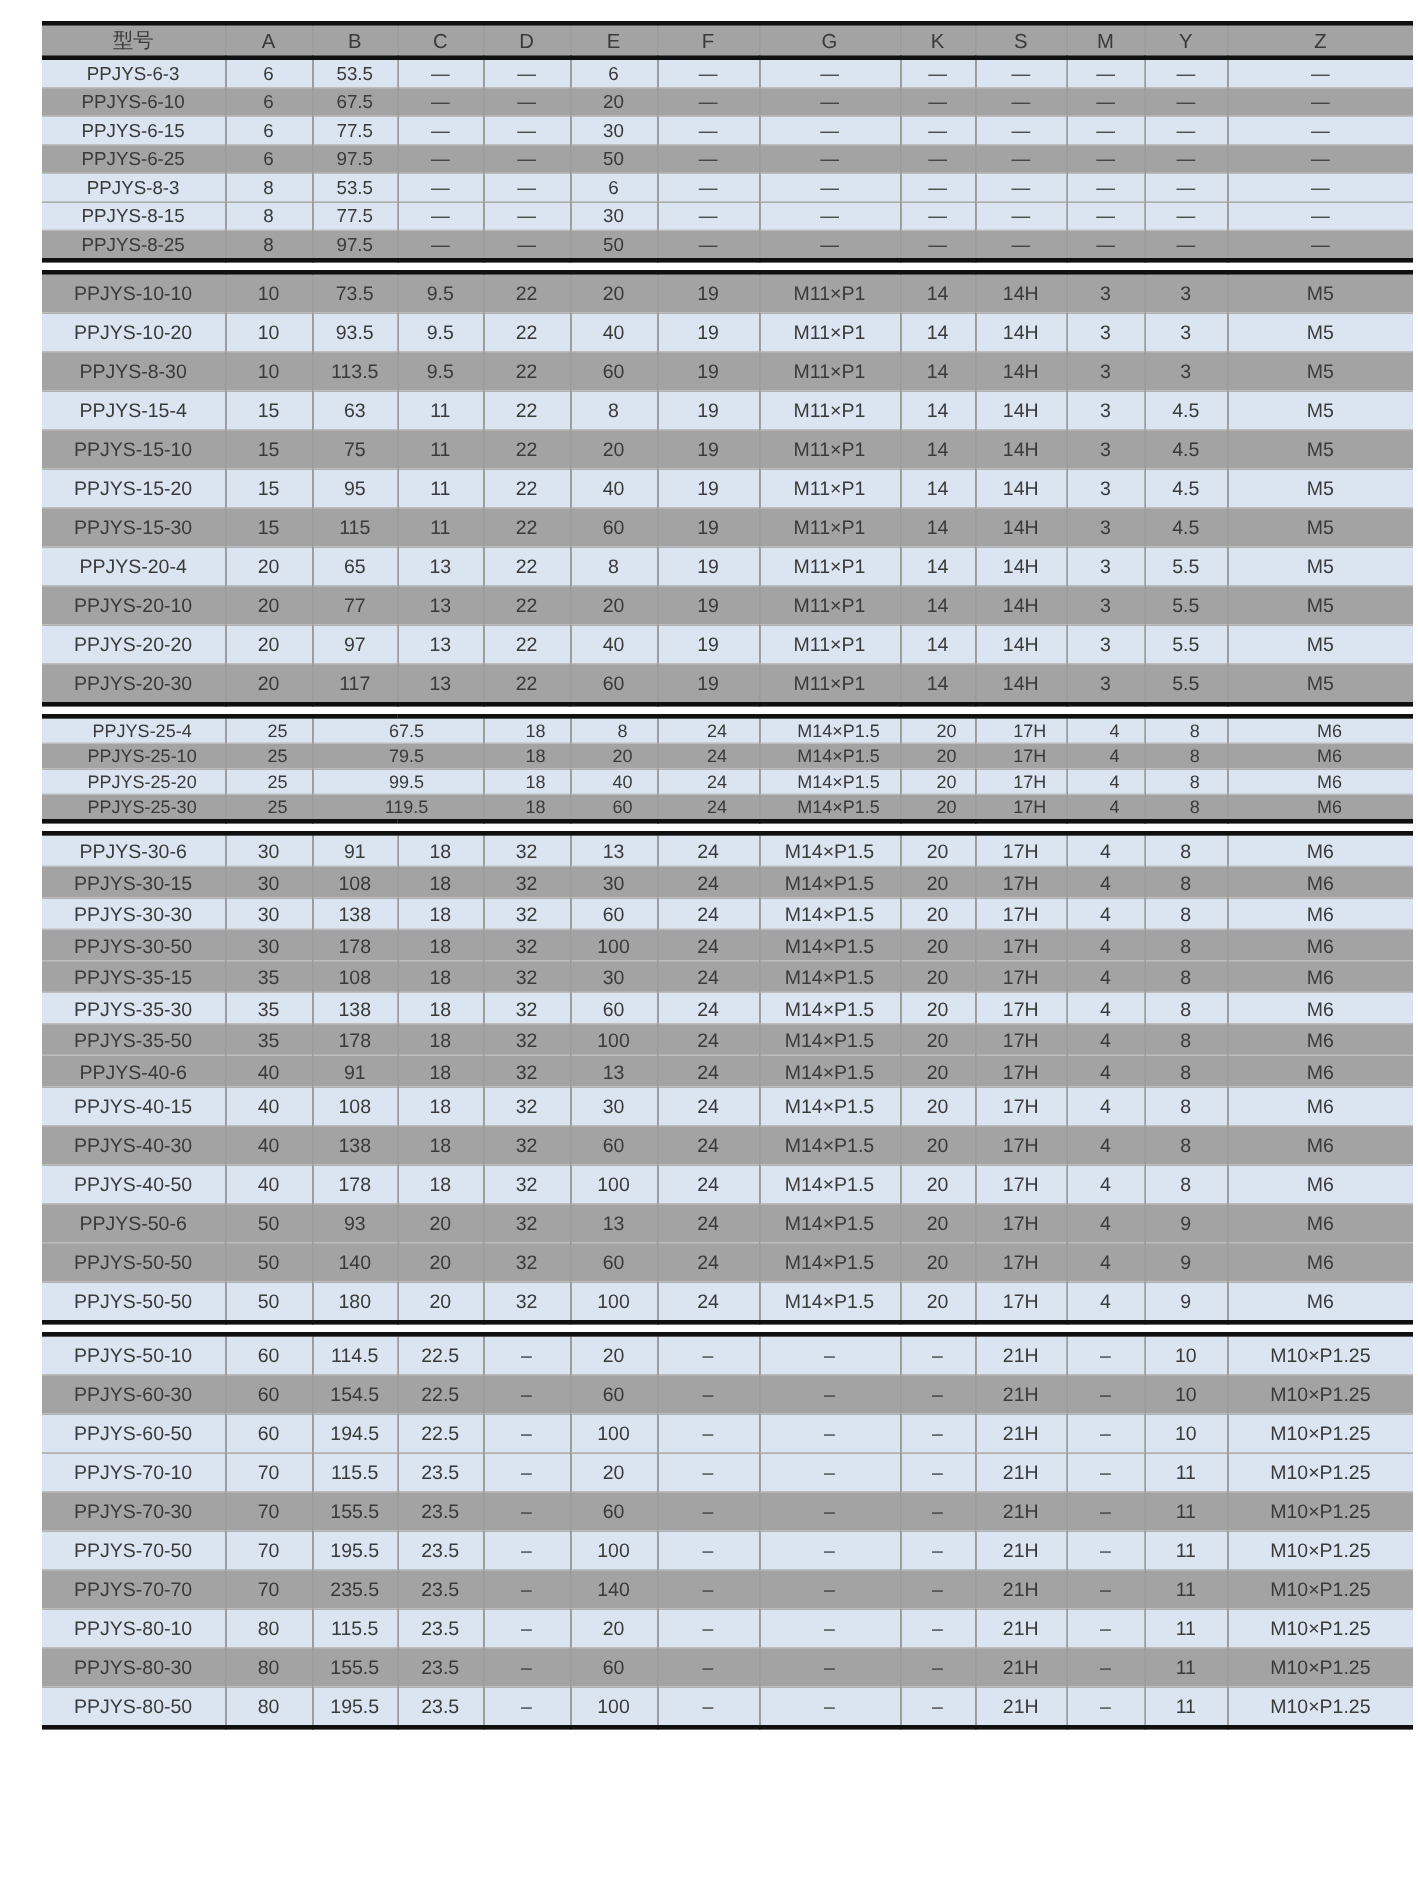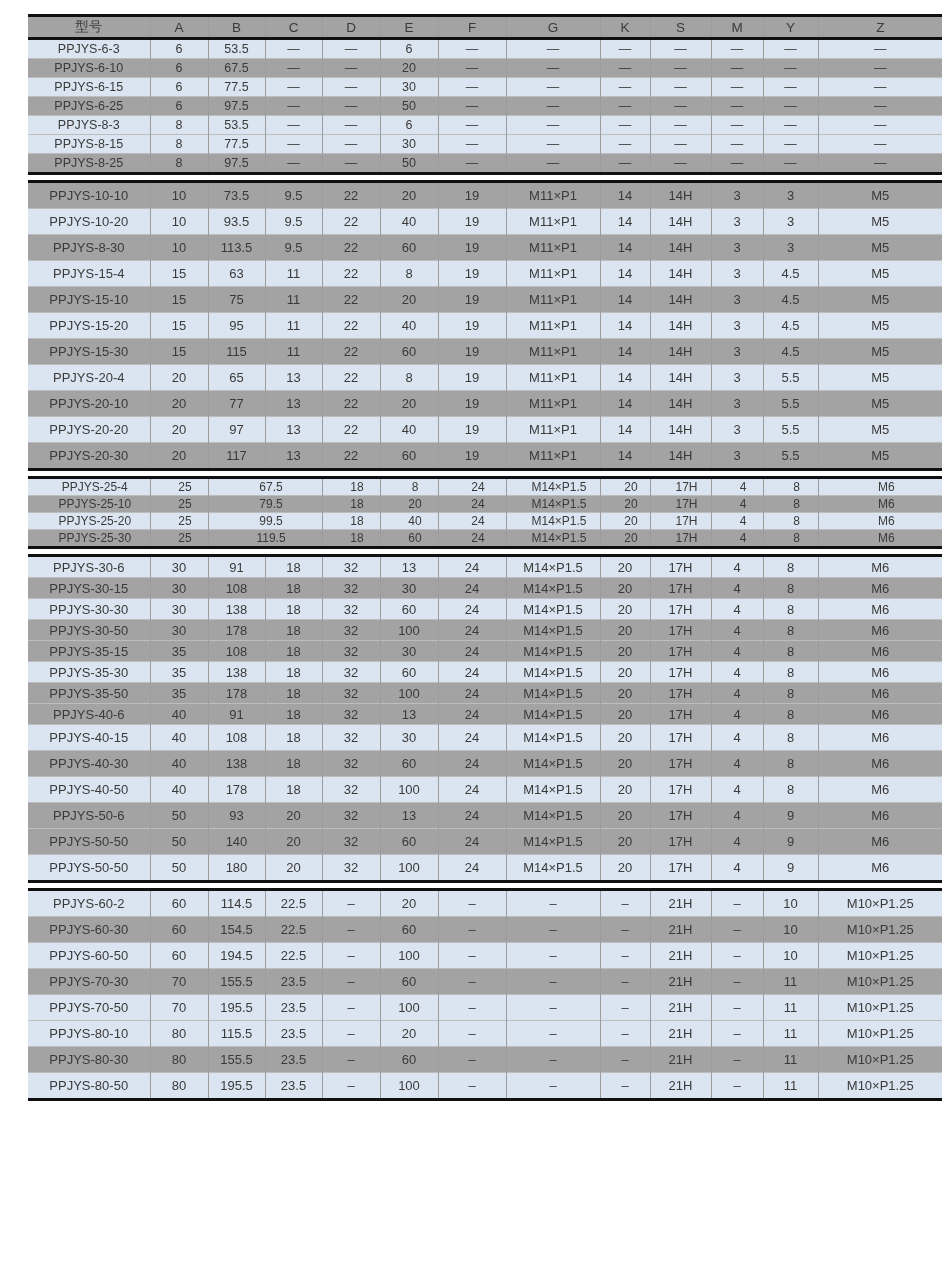--- a/index.html
+++ b/index.html
@@ -739,21 +739,21 @@
         <col style="width: 68px;">
         <col style="width: 94px;">
         <col style="width: 50px;">
         <col style="width: 61px;">
         <col style="width: 52px;">
         <col style="width: 55px;">
         <col style="width: 124px;">
       </colgroup>
     <tbody>
         <tr class="shaded">
-          <td>PPJYS-60-2</td>
+          <td>PPJYS-50-10</td>
           <td>60</td>
           <td>114.5</td>
           <td>22.5</td>
           <td>–</td>
           <td>20</td>
           <td>–</td>
           <td>–</td>
           <td>–</td>
           <td>21H</td>
           <td>–</td>
@@ -781,20 +781,35 @@
           <td>194.5</td>
           <td>22.5</td>
           <td>–</td>
           <td>100</td>
           <td>–</td>
           <td>–</td>
           <td>–</td>
           <td>21H</td>
           <td>–</td>
           <td>10</td>
+          <td>M10×P1.25</td>
+        </tr>
+        <tr class="shaded">
+          <td>PPJYS-70-10</td>
+          <td>70</td>
+          <td>115.5</td>
+          <td>23.5</td>
+          <td>–</td>
+          <td>20</td>
+          <td>–</td>
+          <td>–</td>
+          <td>–</td>
+          <td>21H</td>
+          <td>–</td>
+          <td>11</td>
           <td>M10×P1.25</td>
         </tr>
         <tr>
           <td>PPJYS-70-30</td>
           <td>70</td>
           <td>155.5</td>
           <td>23.5</td>
           <td>–</td>
           <td>60</td>
           <td>–</td>
@@ -805,20 +820,35 @@
           <td>11</td>
           <td>M10×P1.25</td>
         </tr>
         <tr class="shaded">
           <td>PPJYS-70-50</td>
           <td>70</td>
           <td>195.5</td>
           <td>23.5</td>
           <td>–</td>
           <td>100</td>
+          <td>–</td>
+          <td>–</td>
+          <td>–</td>
+          <td>21H</td>
+          <td>–</td>
+          <td>11</td>
+          <td>M10×P1.25</td>
+        </tr>
+        <tr>
+          <td>PPJYS-70-70</td>
+          <td>70</td>
+          <td>235.5</td>
+          <td>23.5</td>
+          <td>–</td>
+          <td>140</td>
           <td>–</td>
           <td>–</td>
           <td>–</td>
           <td>21H</td>
           <td>–</td>
           <td>11</td>
           <td>M10×P1.25</td>
         </tr>
         <tr class="shaded">
           <td>PPJYS-80-10</td>

